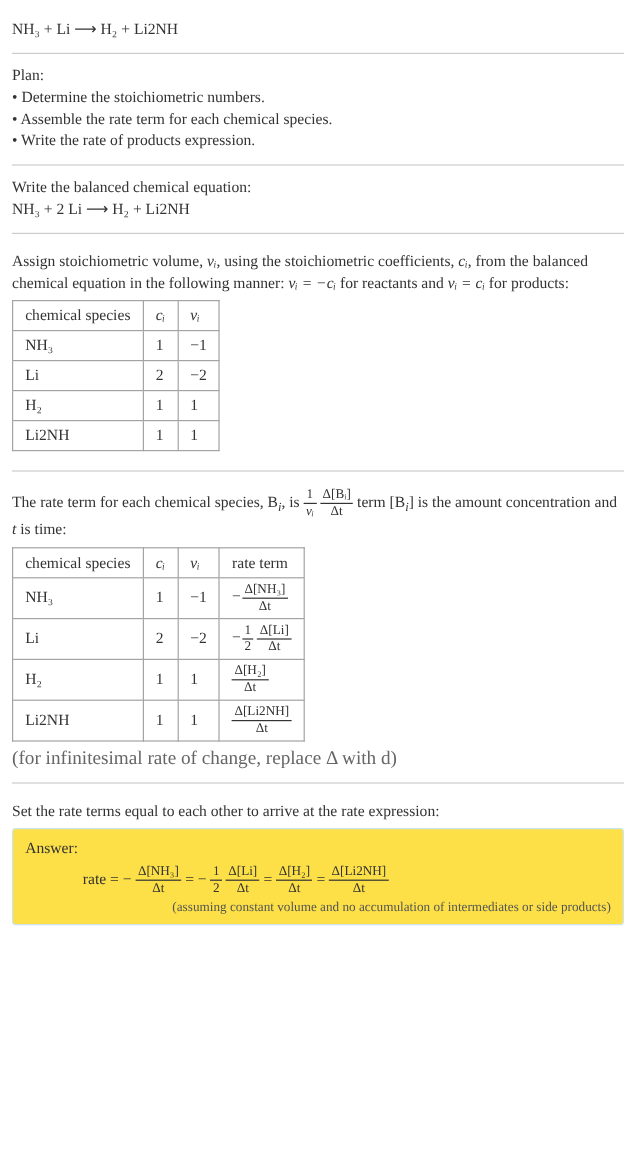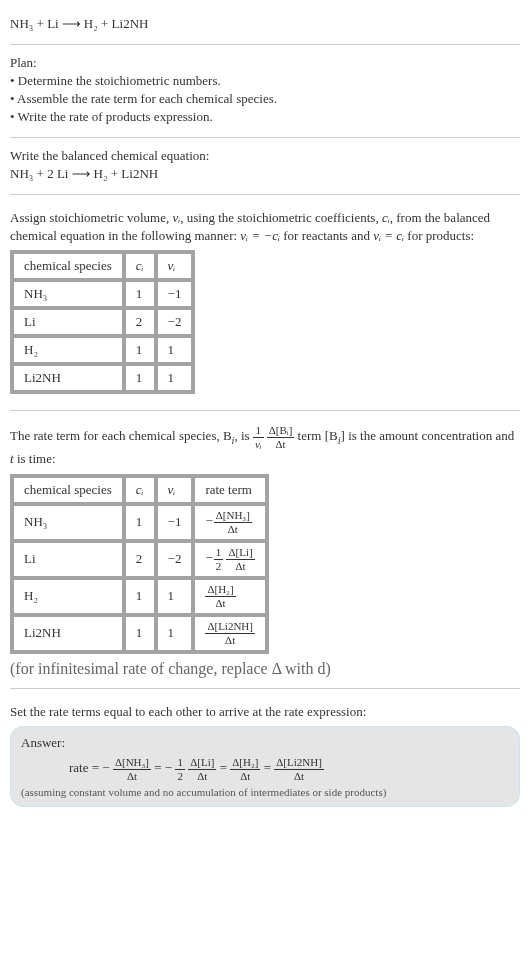--- a/index.html
+++ b/index.html
@@ -39,51 +39,51 @@
     .para {
       line-height: 1.35;
       margin: 4px 0;
     }
     table.data {
       border-collapse: collapse;
       margin: 6px 0;
       font-size: 13px;
     }
     table.data th, table.data td {
-      border: 4px solid #a3a3a3;
+      border: 1px solid #a3a3a3;
       padding: 4px 10px;
       text-align: left;
       font-weight: normal;
     }
     table.data th {
       background: #fff;
     }
     .subnote {
       font-size: 16px;
       color: #666;
       margin-top: 2px;
     }
     .answer-box {
-      background: #e5e5e5;
+      background: #fde047;
       border: 1px solid #cde4ec;
-      border-radius: 13px;
+      border-radius: 3px;
       padding: 8px 10px;
       margin-top: 6px;
       font-family: Liberation Serif, serif;
     }
     .answer-label {
       margin-bottom: 6px;
     }
     .answer-eq {
       margin-left: 48px;
       margin-bottom: 4px;
     }
     .answer-note {
       font-size: 11px;
-      text-align: left;
+      text-align: right;
       color: #555;
     }
     .frac {
       display: inline-block;
       vertical-align: middle;
       text-align: center;
       font-size: 11px;
       line-height: 1;
     }
     .frac .num {

